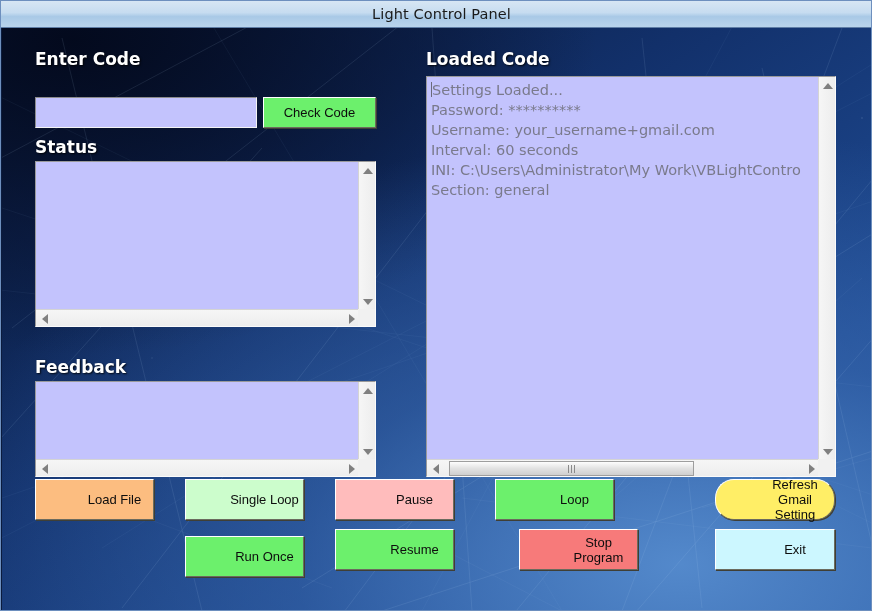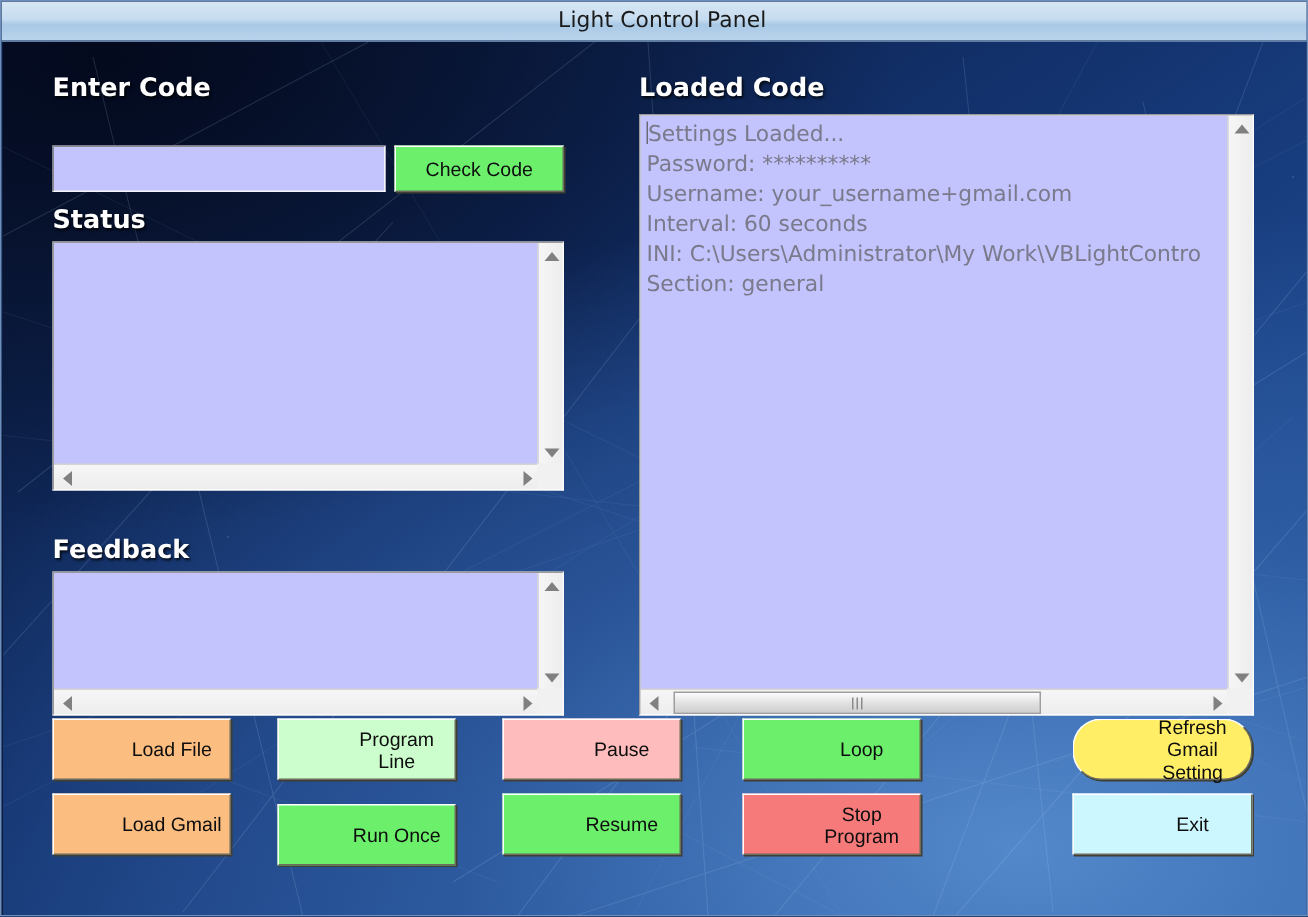--- a/index.html
+++ b/index.html
@@ -361,25 +361,24 @@
             </span>
         </div>
         <div class="sb-arrow" style="right:0; top:0;">
           <span class="tri tri-right"></span>
         </div>
       </div>
       <div class="sb-corner" style="right:0; bottom:0;"></div>
     </div>
 
     <div class="btn3d action-btn" style="left:33px;  top:451px; background:#fcbd80;">Load File</div>
-    <div class="btn3d action-btn" style="left:183px; top:451px; background:#ccfdcc;">Program Line</div>
+    <div class="btn3d action-btn" style="left:183px; top:451px; background:#ccfdcc;">Single Loop</div>
     <div class="btn3d action-btn" style="left:333px; top:451px; background:#ffbcbc;">Pause</div>
     <div class="btn3d action-btn" style="left:493px; top:451px; background:#6cf06c;">Loop</div>
     <div class="btn3d action-btn" style="left:713px; top:451px; background:#ffee66; width:120px;border-radius:19px;">Refresh Gmail Setting</div>
 
-    <div class="btn3d action-btn" style="left:33px;  top:501px; background:#fcbd80;">Load Gmail</div>
     <div class="btn3d action-btn" style="left:183px; top:480px; background:#6cf06c;margin-top:28px;">Run Once</div>
     <div class="btn3d action-btn" style="left:333px; top:501px; background:#6cf06c;">Resume</div>
-    <div class="btn3d action-btn" style="left:493px; top:501px; background:#f77a7a;">Stop Program</div>
+    <div class="btn3d action-btn" style="left:517px; top:501px; background:#f77a7a;">Stop Program</div>
     <div class="btn3d action-btn" style="left:713px; top:501px; background:#ccf7ff; width:120px;">Exit</div>
 
   </div>
 </div>
 
 </body></html>

